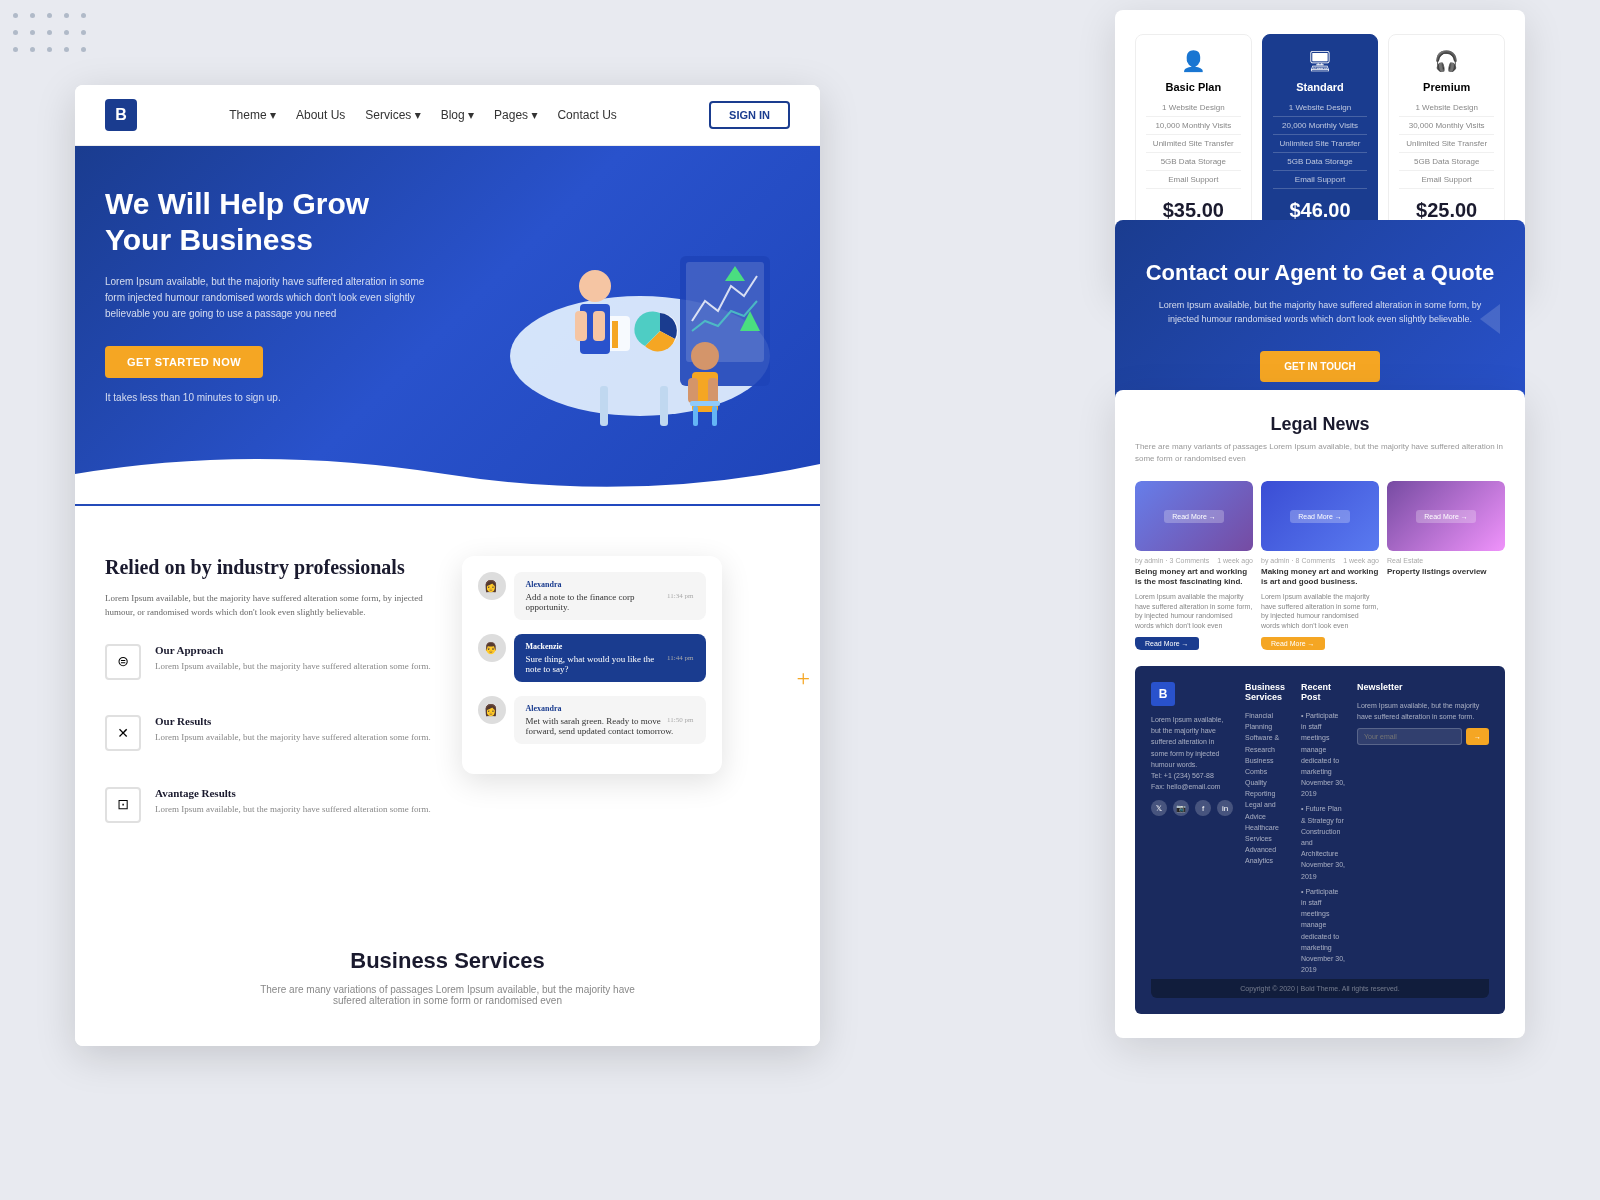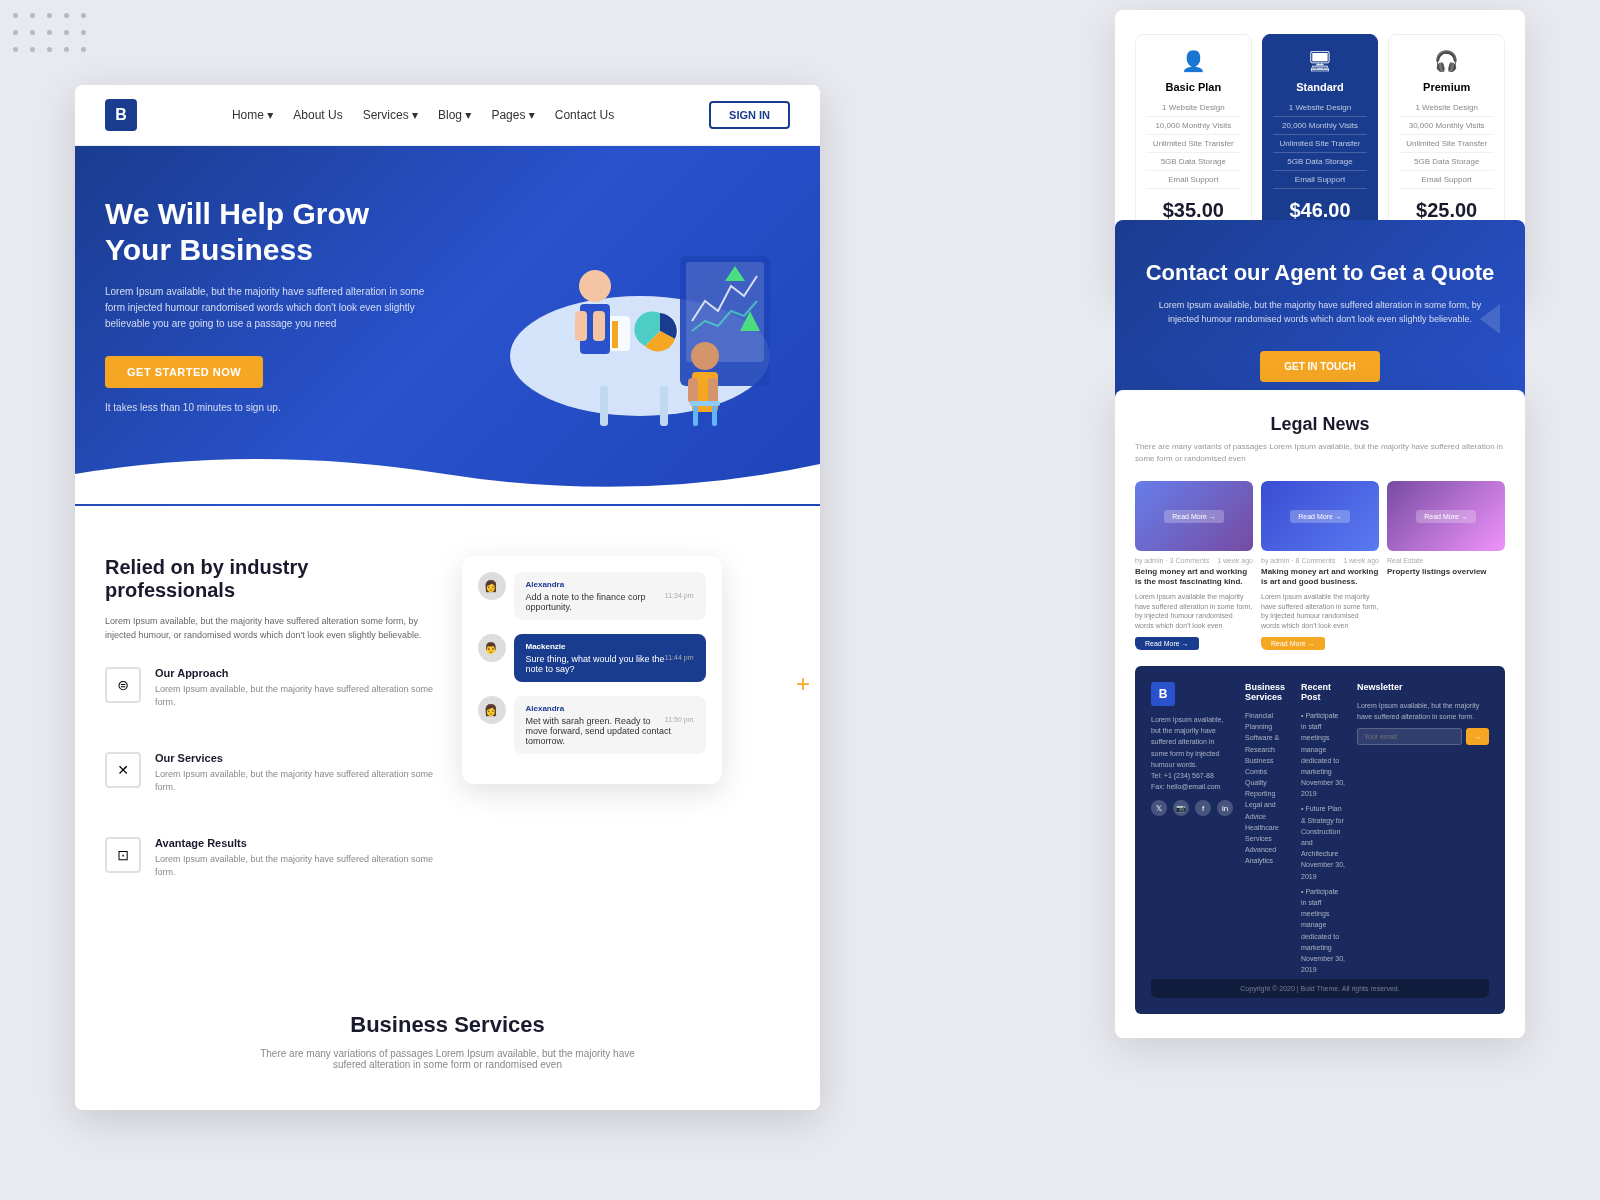--- a/index.html
+++ b/index.html
@@ -27,33 +27,33 @@
     }
     .nav-links { display: flex; gap: 20px; align-items: center; font-size: 12px; color: #333; }
     .nav-links span { cursor: pointer; display: flex; align-items: center; gap: 2px; }
     .nav-signin {
       background: transparent; border: 2px solid #1a3c8f; color: #1a3c8f; padding: 6px 18px; border-radius: 4px; font-size: 11px; font-weight: 600; cursor: pointer;
     }
 
     
     .hero {
       background: linear-gradient(135deg, #1a3c8f 0%, #2952cc 50%, #1e44b8 100%);
-      padding: 50px 30px 0 30px; min-height: 360px; position: relative; overflow: hidden;
+      padding: 40px 30px 0 30px; min-height: 360px; position: relative; overflow: hidden;
     }
     .hero-content { max-width: 320px; }
     .hero h1 { color: #fff; font-size: 30px; font-weight: 800; line-height: 1.2; margin-bottom: 16px; }
     .hero p { color: rgba(255,255,255,0.8); font-size: 10px; line-height: 1.6; margin-bottom: 24px; }
     .hero-btn {
       background: #f5a623; color: #fff; border: none; padding: 10px 22px; border-radius: 4px; font-size: 11px; font-weight: 700; cursor: pointer; text-transform: uppercase; letter-spacing: 0.5px;
     }
     .hero-note { color: rgba(255,255,255,0.6); font-size: 9px; margin-top: 12px; }
 
     
     .middle-section {
-      background: #fff; padding: 50px 30px; display: flex; gap: 28px; align-items: flex-start;
+      background: #fff; padding: 50px 30px; display: flex; gap: 28px; align-items: flex-start; font-family: Liberation Serif, serif;
     }
     .middle-left { flex: 1; }
     .middle-left h2 { font-size: 20px; font-weight: 800; color: #1a1a2e; margin-bottom: 12px; }
     .middle-left p { font-size: 9px; color: #666; line-height: 1.6; margin-bottom: 24px; }
     .feature-item { display: flex; align-items: flex-start; gap: 14px; margin-bottom: 18px; }
     .feature-icon { width: 36px; height: 36px; border: 2px solid #e0e0e0; border-radius: 4px; display: flex; align-items: center; justify-content: center; font-size: 14px; flex-shrink: 0; }
     .feature-text h4 { font-size: 11px; font-weight: 700; color: #1a1a2e; margin-bottom: 4px; }
     .feature-text p { font-size: 9px; color: #888; line-height: 1.5; }
     .middle-right { flex: 1; position: relative; }
 
@@ -193,21 +193,21 @@
 
 <div class="orange-circle"></div>
 
 <div class="main-website">
 
   <nav class="nav">
     <div class="nav-logo">
       <span>B</span>
     </div>
     <div class="nav-links">
-      <span>Home ▾</span>
+      <span>Theme ▾</span>
       <span>About Us</span>
       <span>Services ▾</span>
       <span>Blog ▾</span>
       <span>Pages ▾</span>
       <span>Contact Us</span>
     </div>
     <button class="nav-signin">SIGN IN</button>
   </nav>
 
   <div class="hero">
@@ -278,21 +278,21 @@
       <div class="feature-item">
         <div class="feature-icon">⊜</div>
         <div class="feature-text">
           <h4>Our Approach</h4>
           <p>Lorem Ipsum available, but the majority have suffered alteration some form.</p>
         </div>
       </div>
       <div class="feature-item">
         <div class="feature-icon">✕</div>
         <div class="feature-text">
-          <h4>Our Services</h4>
+          <h4>Our Results</h4>
           <p>Lorem Ipsum available, but the majority have suffered alteration some form.</p>
         </div>
       </div>
       <div class="feature-item">
         <div class="feature-icon">⊡</div>
         <div class="feature-text">
           <h4>Avantage Results</h4>
           <p>Lorem Ipsum available, but the majority have suffered alteration some form.</p>
         </div>
       </div>

